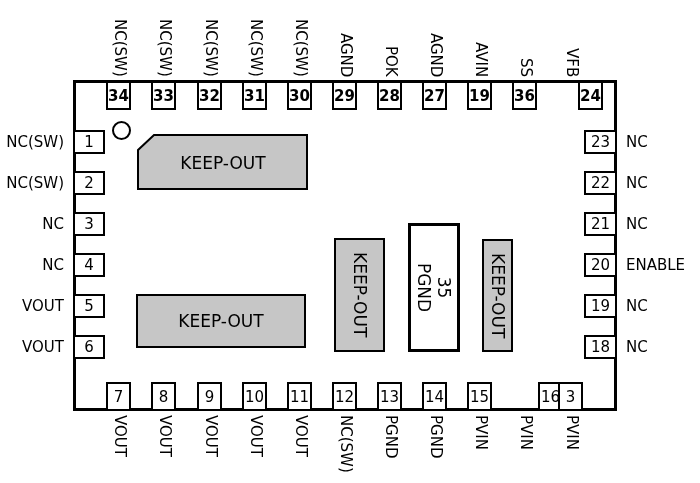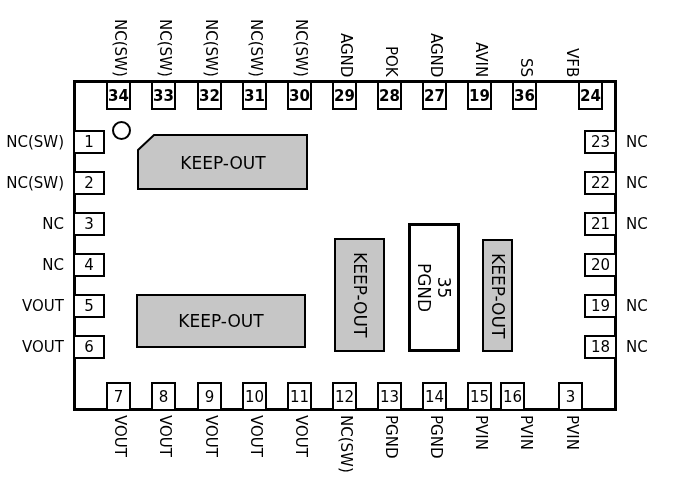--- a/index.html
+++ b/index.html
@@ -116,21 +116,21 @@
 
   <div class="pin pb" style="left:106px">7</div>
   <div class="pin pb" style="left:151px">8</div>
   <div class="pin pb" style="left:197px">9</div>
   <div class="pin pb" style="left:242px">10</div>
   <div class="pin pb" style="left:287px">11</div>
   <div class="pin pb" style="left:332px">12</div>
   <div class="pin pb" style="left:377px">13</div>
   <div class="pin pb" style="left:422px">14</div>
   <div class="pin pb" style="left:467px">15</div>
-  <div class="pin pb" style="left:500px">16</div>
+  <div class="pin pb" style="left:538px">16</div>
   <div class="pin pb" style="left:558px">3</div>
 
   <div class="lb" style="left:107px">
       <span class="vtext">VOUT</span>
     </div>
   <div class="lb" style="left:152px">
       <span class="vtext">VOUT</span>
     </div>
   <div class="lb" style="left:198px">
       <span class="vtext">VOUT</span>
@@ -195,20 +195,23 @@
 
   <div class="lr" style="top:130px">
       <span>NC</span>
     </div>
   <div class="lr" style="top:171px">
       <span>NC</span>
     </div>
   <div class="lr" style="top:212px">
       <span>NC</span>
     </div>
+  <div class="lr" style="top:253px">
+      <span>ENABLE</span>
+    </div>
   <div class="lr" style="top:294px">
       <span>NC</span>
     </div>
   <div class="lr" style="top:335px">
       <span>NC</span>
     </div>
 
 </div>
 
 </body></html>

